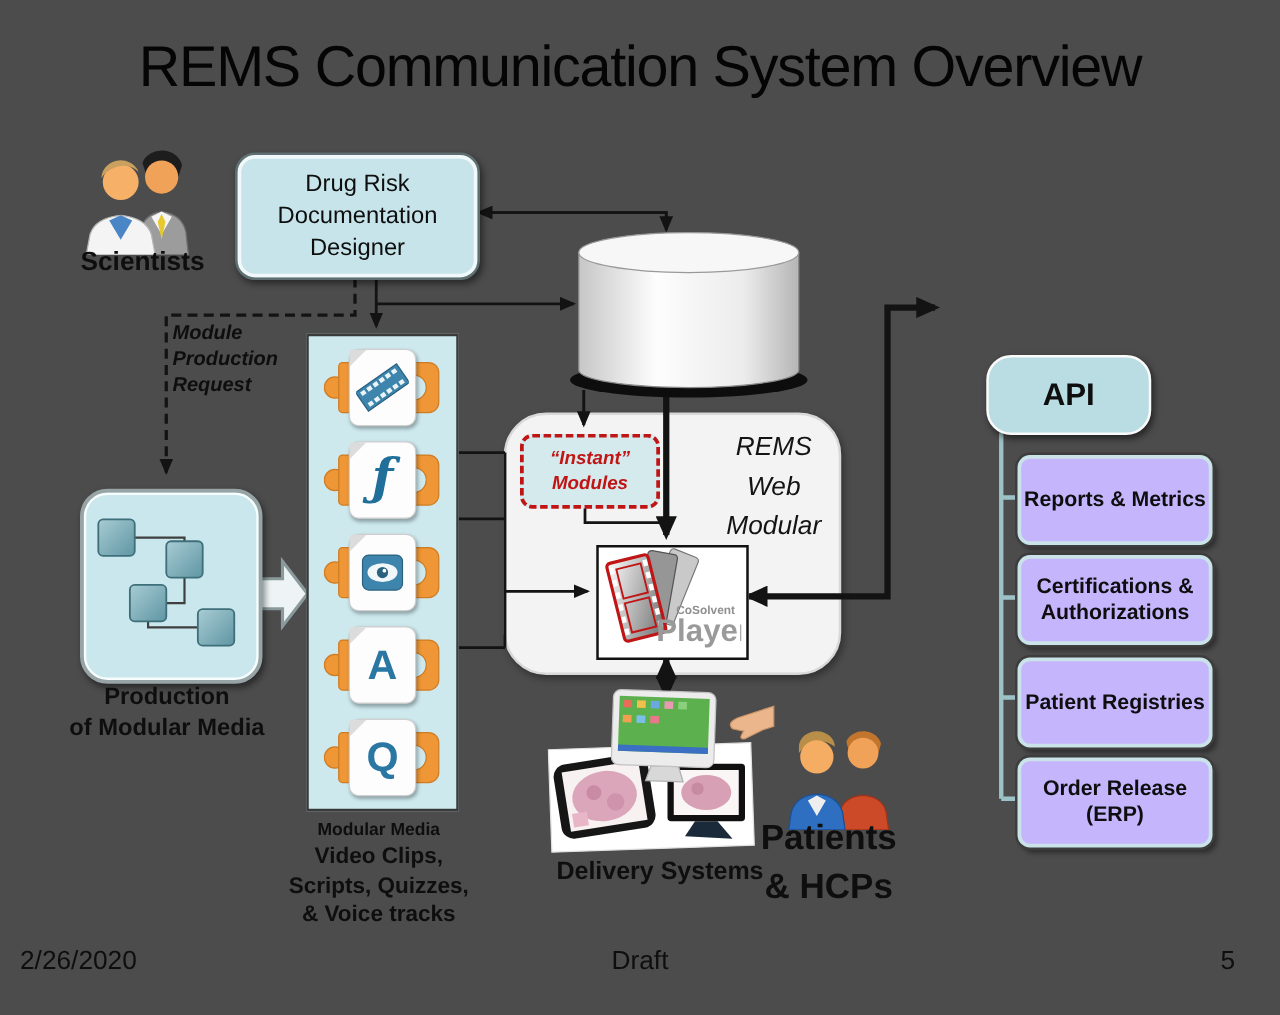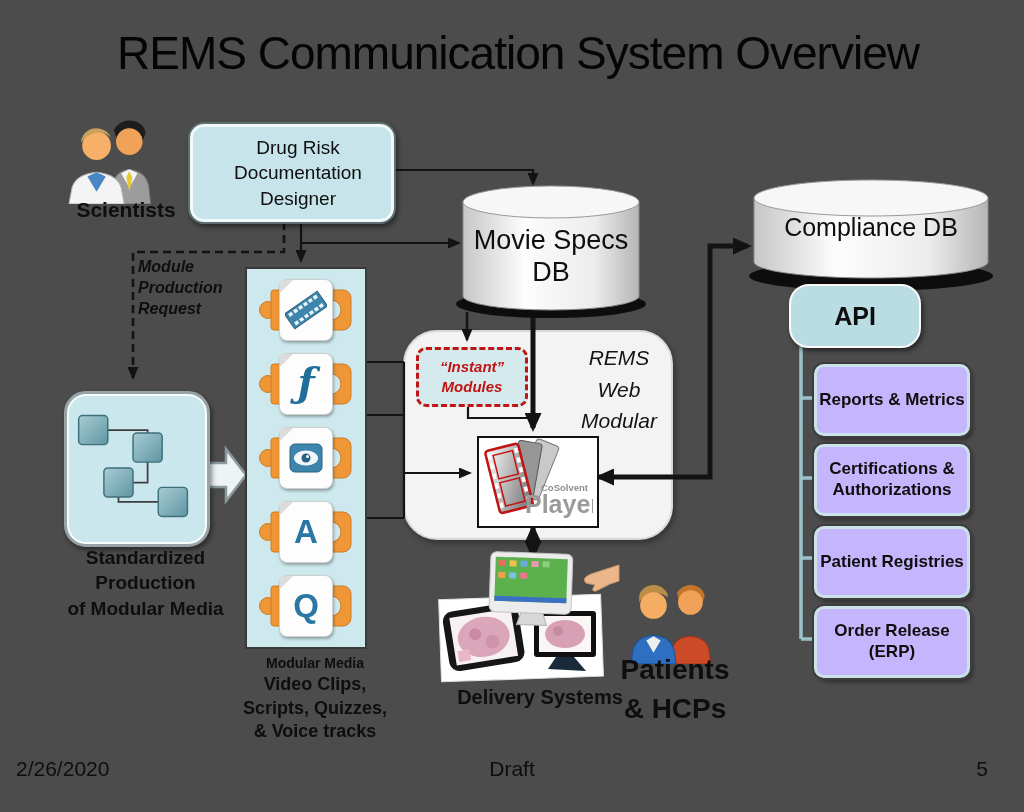--- a/index.html
+++ b/index.html
@@ -1,19 +1,19 @@
 <!DOCTYPE html>
 <html><head>
 <meta charset="utf-8">
 <style>
   html,body{margin:0;padding:0;background:#4c4c4c;}
   .slide{position:relative;width:1024px;height:812px;background:#4c4c4c;overflow:hidden;
          font-family:"Liberation Sans", sans-serif;color:#0e0e0e;}
   .abs{position:absolute;}
-  .ctr{text-align:center;padding-left:12px;}
+  .ctr{text-align:center;}
 
   .title{left:0;right:0;top:26px;font-size:46px;font-weight:400;letter-spacing:-1px;color:#050505;z-index:10;}
 
   
   .lines{left:0;top:0;z-index:5;}
 
   
   .teal-box{background:#c6e4e9;border:2px solid #5f6f71;border-radius:16px;
             box-shadow:inset 0 0 0 3px rgba(255,255,255,.75), 2px 3px 5px rgba(0,0,0,.45);
             display:flex;align-items:center;justify-content:center;z-index:10;}
@@ -131,39 +131,22 @@
           <stop offset="0" stop-color="#c6c6c6"></stop>
             <stop offset="0.35" stop-color="#fdfdfd"></stop>
           <stop offset="0.75" stop-color="#ececec"></stop>
             <stop offset="1" stop-color="#b5b5b5"></stop>
         </linearGradient>
       </defs>
       <ellipse cx="96" cy="128" rx="95" ry="14" fill="#0d0d0d"></ellipse>
       <path d="M8,26 v94 a88,14 0 0 0 176,0 v-94 z" fill="url(#cg1)" stroke="#8a8a8a"></path>
       <ellipse cx="96" cy="26" rx="88" ry="16" fill="#f7f7f7" stroke="#999"></ellipse>
     </svg>
-    <div class="cyl-label" style="top:48px;font-size:27px">Movie Specs DB</div>
-  </div>
-
-  <div class="abs cyl" style="left:748px;top:170px;width:246px;height:130px">
-    <svg width="246" height="130" viewBox="0 0 246 130">
-      <defs>
-        <linearGradient id="cg2" x1="0" y1="0" x2="1" y2="0">
-          <stop offset="0" stop-color="#c6c6c6"></stop>
-            <stop offset="0.35" stop-color="#fdfdfd"></stop>
-          <stop offset="0.75" stop-color="#ececec"></stop>
-            <stop offset="1" stop-color="#b5b5b5"></stop>
-        </linearGradient>
-      </defs>
-      <ellipse cx="123" cy="106" rx="122" ry="15" fill="#0d0d0d"></ellipse>
-      <path d="M6,28 v64 a117,16 0 0 0 234,0 v-64 z" fill="url(#cg2)" stroke="#8a8a8a"></path>
-      <ellipse cx="123" cy="28" rx="117" ry="18" fill="#f7f7f7" stroke="#999"></ellipse>
-    </svg>
-    <div class="cyl-label" style="top:42px;font-size:25px">Compliance DB</div>
-  </div>
+  </div>
+
 
   <div class="abs api-box">
     <span>API</span>
   </div>
   <div class="abs svc" style="top:364px">
     <span>Reports &amp; Metrics</span>
   </div>
   <div class="abs svc" style="top:444px">
     <span>Certifications &amp; Authorizations</span>
   </div>
@@ -319,21 +302,20 @@
       </g>
       <g fill="url(#sq)" stroke="#3f6f7a" stroke-width="1.5">
         <rect x="12" y="22" width="30" height="30" rx="4"></rect>
         <rect x="68" y="40" width="30" height="30" rx="4"></rect>
         <rect x="38" y="76" width="30" height="30" rx="4"></rect>
         <rect x="94" y="96" width="30" height="30" rx="4"></rect>
       </g>
     </svg>
   </div>
   <div class="abs std-caption ctr">
-    <div>Standardized</div>
     <div>Production</div>
     <div>of Modular Media</div>
   </div>
 
   <div class="abs mm-caption ctr">
     <div class="h">Modular Media</div>
     <div class="d">Video Clips,</div>
     <div class="d">Scripts, Quizzes,</div>
     <div class="d">&amp; Voice tracks</div>
   </div>

